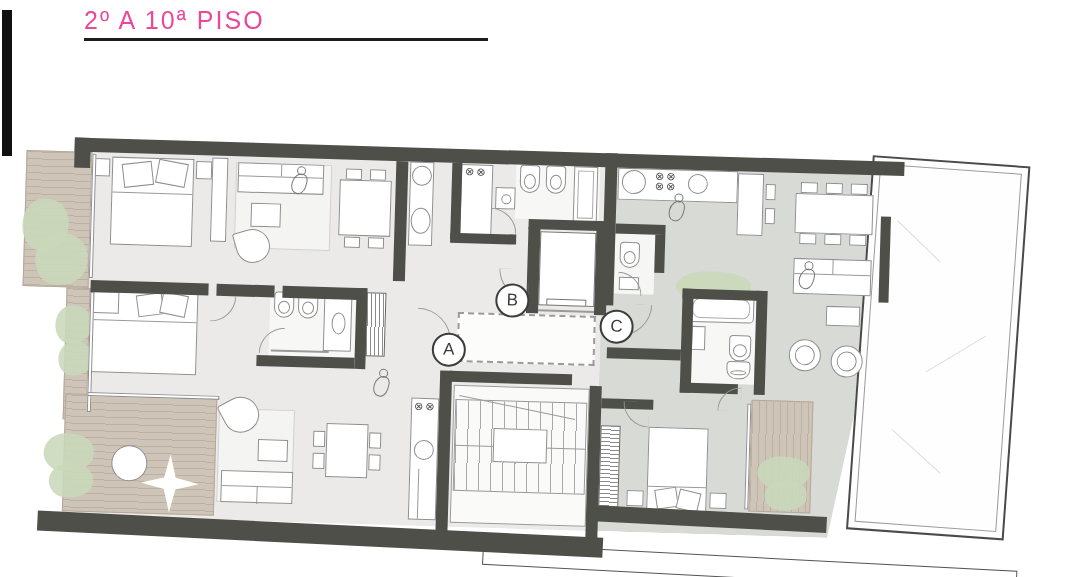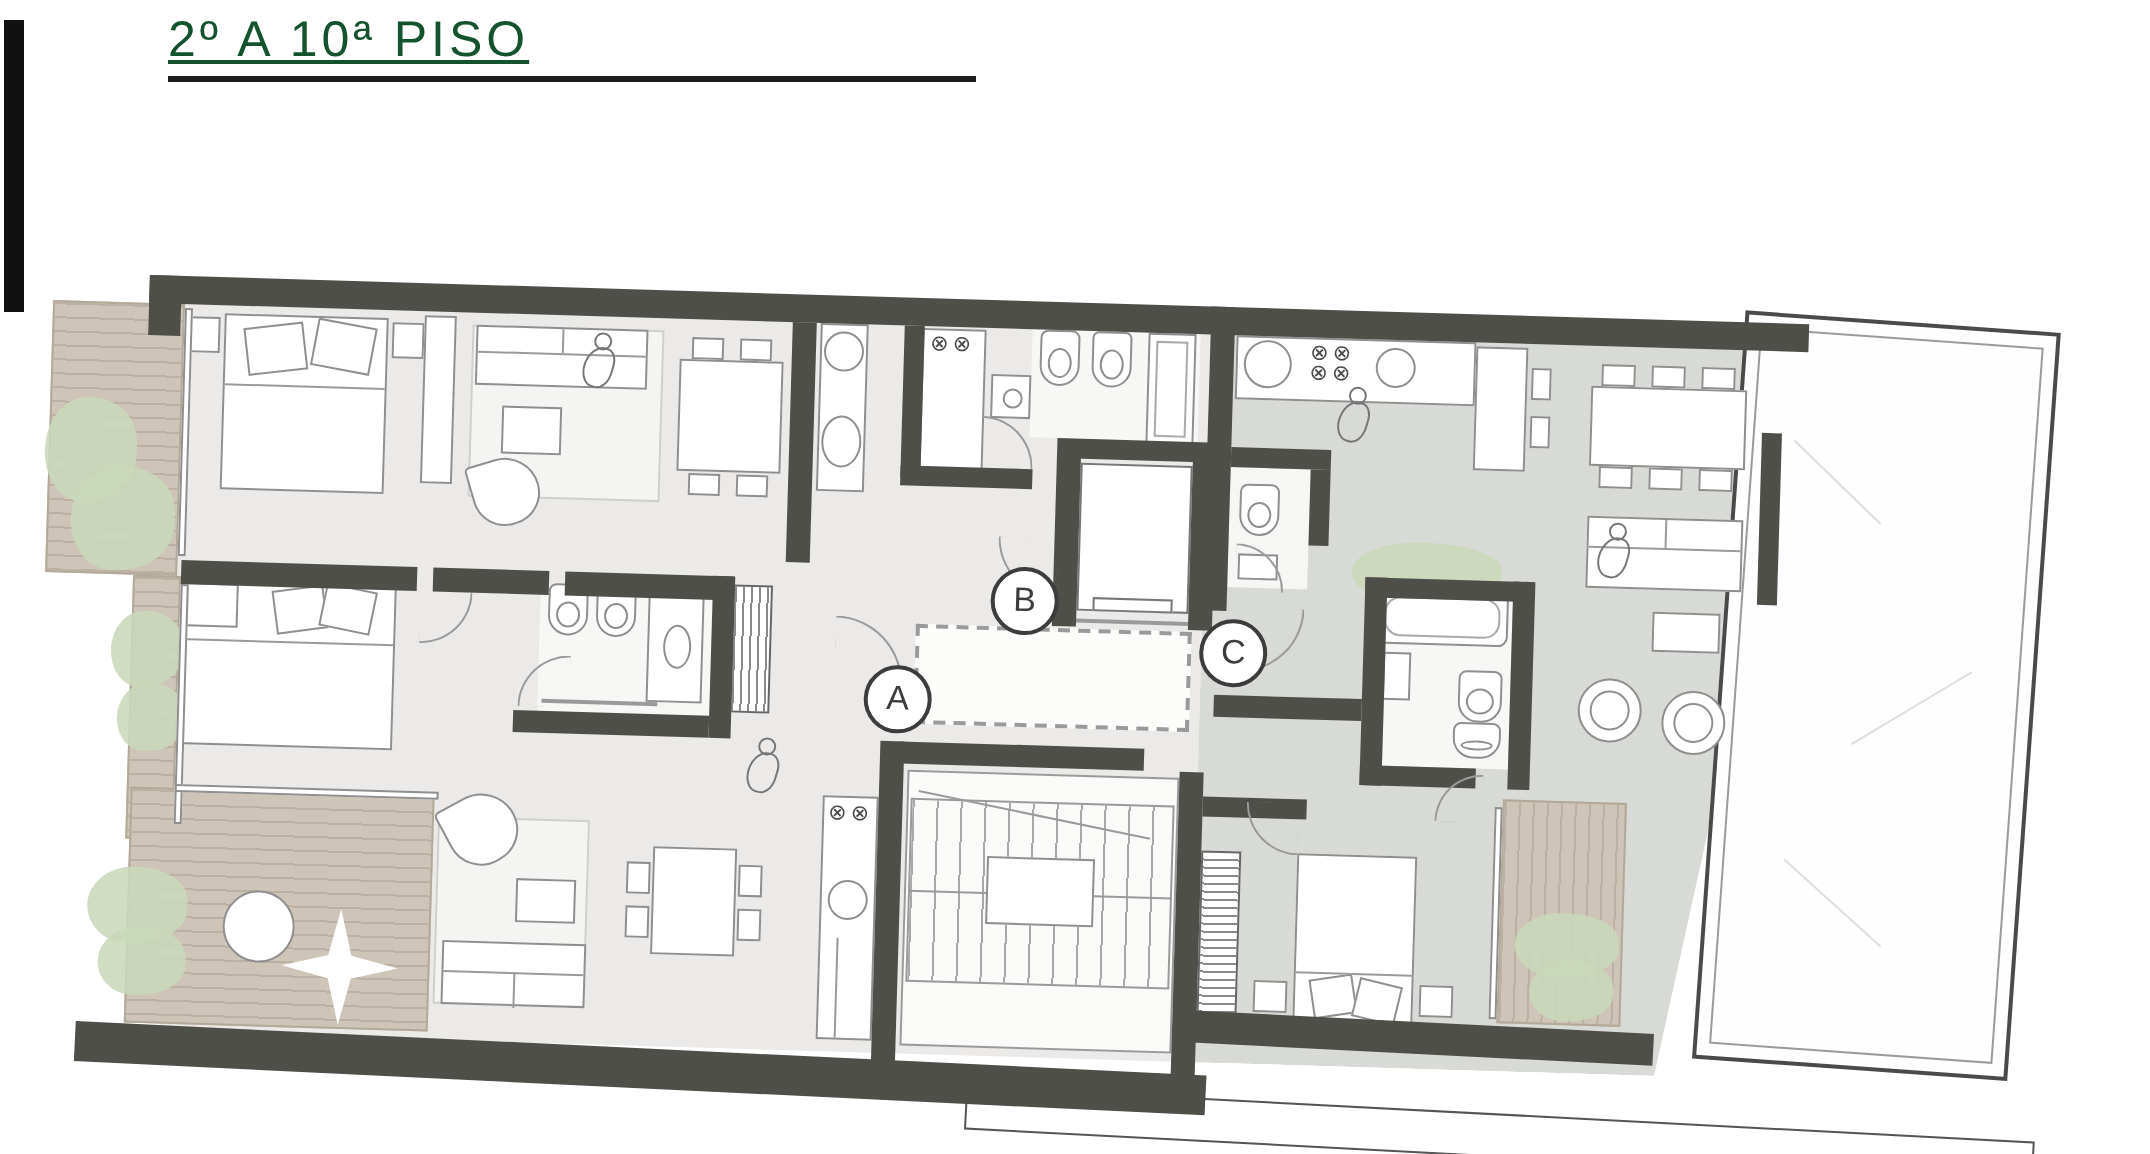--- a/index.html
+++ b/index.html
@@ -31,21 +31,21 @@
   .burners span{display:block;}
   .circle{border-radius:50%;}
   .dashedrect{position:absolute;border:2px dashed #9a9a9a;background:#fcfcfb;box-sizing:border-box;}
   .win{position:absolute;background:#fff;border:1px solid #8f8f8f;box-sizing:border-box;}
   .steps{position:absolute;background-color:#fafaf9;background-image:repeating-linear-gradient(90deg,#a8a8a8 0 1px,transparent 1px 12px);border:1px solid #9a9a9a;box-sizing:border-box;}
   .seat{position:absolute;left:3px;top:8px;right:3px;bottom:3px;border:1px solid #8f8f8f;border-radius:50%;}
   .inset{position:absolute;left:3px;top:3px;right:3px;bottom:3px;border:1px solid #aaa;}
   .person{position:absolute;width:16px;height:30px;z-index:6;}
   .person::before{content:"";position:absolute;left:5px;top:0;width:7px;height:7px;border:1px solid #777;border-radius:50%;}
   .person::after{content:"";position:absolute;left:0;top:7px;width:13px;height:19px;border:1px solid #777;border-radius:60% 40% 50% 50%;transform:rotate(15deg);}
-  #title{position:absolute;left:84px;top:6px;font-size:25px;letter-spacing:2px;color:#14532d;text-decoration:underline;}
+  #title{position:absolute;left:84px;top:6px;font-size:25px;letter-spacing:2px;color:#ec4899;}
   #title-underline{position:absolute;left:84px;top:38px;width:404px;height:3px;background:#1d1d1d;}
   #left-bar{position:absolute;left:2px;top:10px;width:10px;height:146px;background:#111;}
   .star{position:absolute;background:#fff;filter:drop-shadow(0 0 1px #777);
         clip-path:polygon(50% 0,60% 40%,100% 50%,60% 60%,50% 100%,40% 60%,0 50%,40% 40%);}
   .terr{position:absolute;border:2px solid #4a4a4a;background:#fefefe;box-sizing:border-box;}
   .terr .inner{position:absolute;left:6px;top:6px;right:6px;bottom:6px;border:1px solid #9a9a9a;}
   .fold{position:absolute;background:#ddd;height:1px;}
 </style>
 </head>
 <body>

